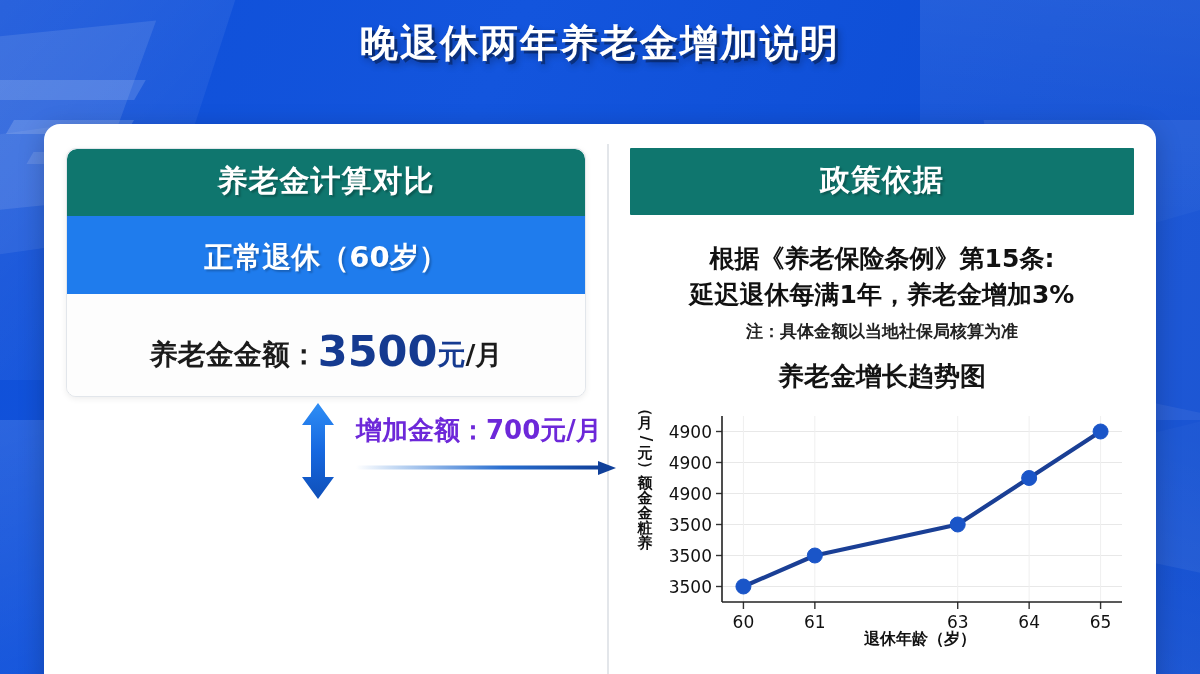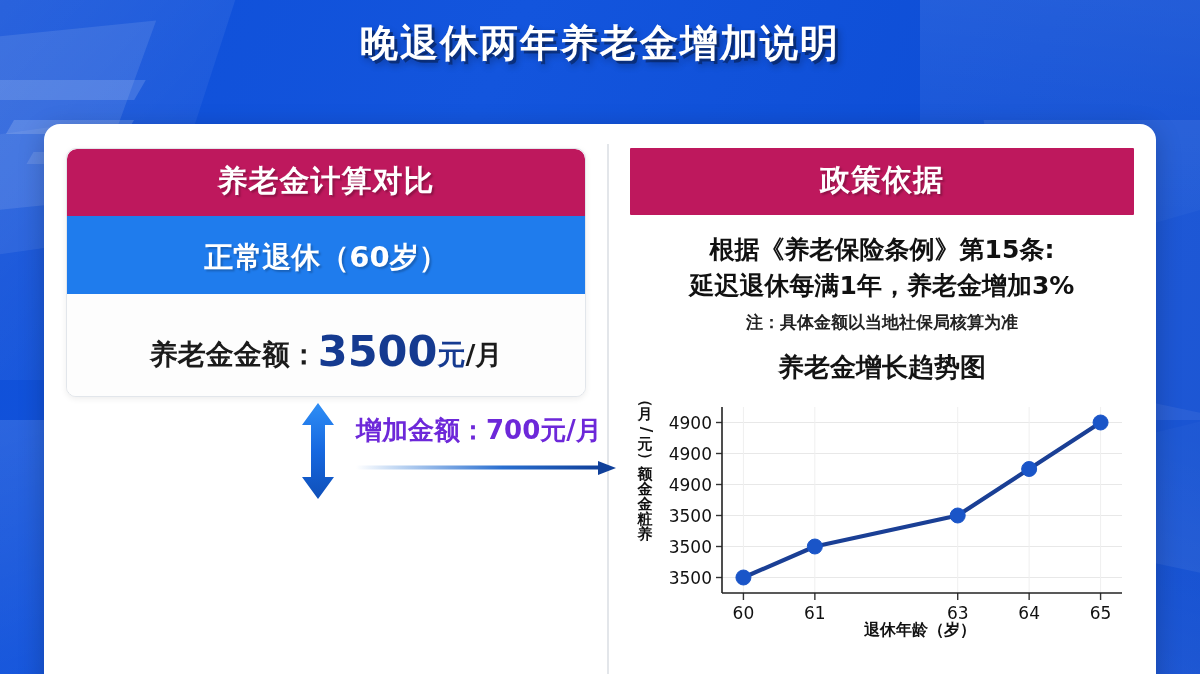--- a/index.html
+++ b/index.html
@@ -112,21 +112,21 @@
   }
 
   
   #left-col {
     position: absolute;
     left: 22px; top: 24px;
     width: 520px;
   }
 
   .section-header {
-    background: #be185d;
+    background: #0f766e;
     color: #fff;
     font-size: 30px;
     font-weight: bold;
     text-align: center;
     padding: 12px 0 14px;
     border-radius: 10px 10px 0 0;
     font-family: "DejaVu Sans", "Liberation Sans", sans-serif;
     text-shadow: 2px 2px 2px rgba(0,0,0,0.25);
     letter-spacing: 1px;
   }
@@ -207,21 +207,21 @@
 
   
   #right-col {
     position: absolute;
     left: 586px; top: 24px;
     width: 504px;
   }
 
   .policy-body {
     text-align: center;
-    padding-top: 17px;
+    padding-top: 26px;
   }
   .policy-line {
     font-size: 25px;
     font-weight: bold;
     color: #111111;
     font-family: "DejaVu Sans", "Liberation Sans", sans-serif;
     line-height: 1.42;
     white-space: nowrap;
   }
   .policy-note {

